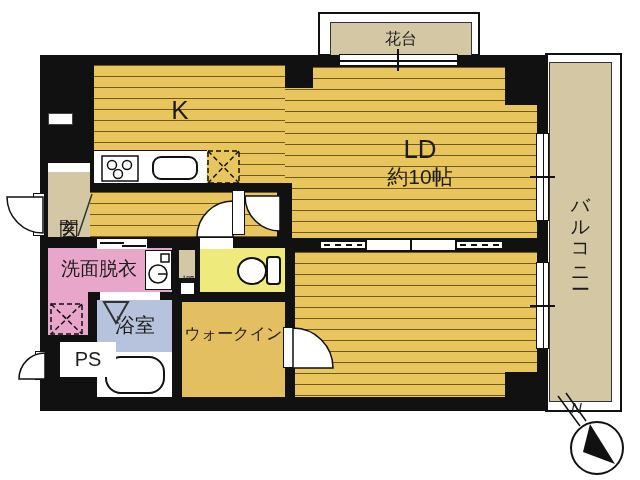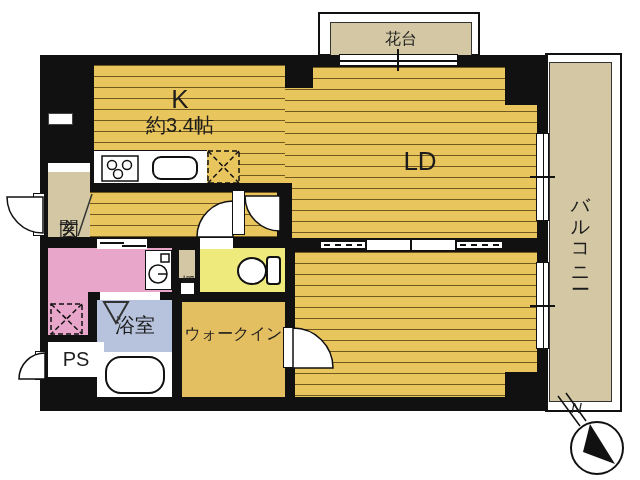--- a/index.html
+++ b/index.html
@@ -39,21 +39,20 @@
   <div class="abs white bordered" style="left:545px;top:53px;width:77px;height:359px;"></div>
   <div class="abs tan bordered-thin label" style="left:549px;top:62px;width:63px;height:340px;">
     <span class="vtext" style="font-size:19px;">バルコニー</span>
   </div>
 
   <div class="abs wall" style="left:40px;top:55px;width:508px;height:356px;"></div>
 
   <div class="abs wood" style="left:94px;top:65px;width:191px;height:118px;"></div>
   <div class="abs label" style="left:100px;top:80px;width:160px;height:62px;flex-direction:column;">
     <span class="room-title">K</span>
-    <span class="room-size">約3.4帖</span>
   </div>
 
   <div class="abs white" style="left:94px;top:150px;width:113px;height:33px;border-top:1.5px solid #111;box-sizing:border-box;"></div>
   <svg style="left:101px;top:155px;" width="38" height="27">
     <rect x="1" y="1" width="36" height="25" fill="#fff" stroke="#111" stroke-width="1.5"></rect>
     <circle cx="11" cy="10" r="4.5" fill="none" stroke="#111" stroke-width="1.5"></circle>
     <circle cx="26" cy="10" r="4.5" fill="none" stroke="#111" stroke-width="1.5"></circle>
     <circle cx="17" cy="19" r="4.5" fill="none" stroke="#111" stroke-width="1.5"></circle>
   </svg>
   <div class="abs white" style="left:152px;top:156px;width:46px;height:24px;border:2.5px solid #111;border-radius:9px;box-sizing:border-box;"></div>
@@ -61,36 +60,40 @@
     <rect x="1" y="1" width="31" height="32" fill="#e9c55e" stroke="#111" stroke-width="1.5" stroke-dasharray="5 3"></rect>
     <line x1="1" y1="1" x2="32" y2="33" stroke="#111" stroke-width="1.5" stroke-dasharray="5 3"></line>
     <line x1="32" y1="1" x2="1" y2="33" stroke="#111" stroke-width="1.5" stroke-dasharray="5 3"></line>
   </svg>
 
   <div class="abs wood" style="left:285px;top:67px;width:252px;height:171px;"></div>
   <div class="abs wall" style="left:285px;top:67px;width:28px;height:21px;"></div>
   <div class="abs wall" style="left:505px;top:67px;width:32px;height:38px;"></div>
   <div class="abs label" style="left:330px;top:130px;width:180px;height:64px;flex-direction:column;">
     <span class="room-title">LD</span>
+    <span class="room-size" style="font-size:21px;">約10帖</span>
   </div>
 
   <div class="abs wood" style="left:90px;top:192px;width:187px;height:45px;"></div>
   <div class="abs wall" style="left:277px;top:183px;width:15px;height:55px;"></div>
 
   <div class="abs tan label" style="left:48px;top:172px;width:42px;height:65px;">
     <span class="vtext" style="font-size:19px;">玄関</span>
   </div>
   <svg style="left:74px;top:190px;" width="22" height="48">
     <line x1="18" y1="4" x2="4" y2="46" stroke="#333" stroke-width="1.5"></line>
   </svg>
   <div class="abs white" style="left:48px;top:163px;width:42px;height:9px;"></div>
   <div class="abs white" style="left:48px;top:113px;width:25px;height:12px;border:1px solid #444;box-sizing:border-box;"></div>
 
   <div class="abs pink" style="left:48px;top:248px;width:124px;height:44px;"></div>
   <div class="abs pink" style="left:48px;top:292px;width:40px;height:43px;"></div>
+  <div class="abs label" style="left:48px;top:256px;width:102px;height:26px;font-size:19px;">
+    <span>洗面脱衣</span>
+  </div>
   <svg style="left:50px;top:303px;" width="33" height="32">
     <rect x="1" y="1" width="31" height="30" fill="none" stroke="#111" stroke-width="1.5" stroke-dasharray="5 3"></rect>
     <line x1="1" y1="1" x2="32" y2="31" stroke="#111" stroke-width="1.5" stroke-dasharray="5 3"></line>
     <line x1="32" y1="1" x2="1" y2="31" stroke="#111" stroke-width="1.5" stroke-dasharray="5 3"></line>
   </svg>
   <div class="abs white" style="left:145px;top:250px;width:27px;height:40px;border:1.5px solid #111;box-sizing:border-box;"></div>
   <svg style="left:145px;top:250px;" width="27" height="40">
     <circle cx="13" cy="24" r="9" fill="none" stroke="#111" stroke-width="1.5"></circle>
     <line x1="13" y1="24" x2="22" y2="24" stroke="#111" stroke-width="1.5"></line>
     <rect x="16" y="4" width="8" height="8" fill="none" stroke="#111" stroke-width="1.5"></rect>
@@ -99,21 +102,21 @@
   <div class="abs blue" style="left:97px;top:300px;width:75px;height:52px;"></div>
   <div class="abs label" style="left:99px;top:313px;width:72px;height:24px;font-size:20px;">
     <span>浴室</span>
   </div>
   <svg style="left:101px;top:300px;" width="30" height="26">
     <polygon points="3,2 27,2 15,23" fill="none" stroke="#333" stroke-width="2"></polygon>
   </svg>
   <div class="abs white" style="left:97px;top:352px;width:75px;height:45px;"></div>
   <div class="abs white" style="left:105px;top:356px;width:60px;height:38px;border:2px solid #111;border-radius:16px;box-sizing:border-box;"></div>
 
-  <div class="abs white label" style="left:48px;top:342px;width:56px;height:35px;font-size:20px;">
+  <div class="abs white label" style="left:60px;top:342px;width:56px;height:35px;font-size:20px;">
     <span>PS</span>
   </div>
 
   <div class="abs toilet-y" style="left:200px;top:248px;width:85px;height:44px;"></div>
   <div class="abs white" style="left:200px;top:238px;width:33px;height:11px;"></div>
   <svg style="left:232px;top:252px;" width="52" height="38">
     <ellipse cx="20" cy="19" rx="14" ry="13" fill="#fff" stroke="#111" stroke-width="2"></ellipse>
     <rect x="35" y="5" width="13" height="27" rx="3" fill="#fff" stroke="#111" stroke-width="2"></rect>
   </svg>
 

